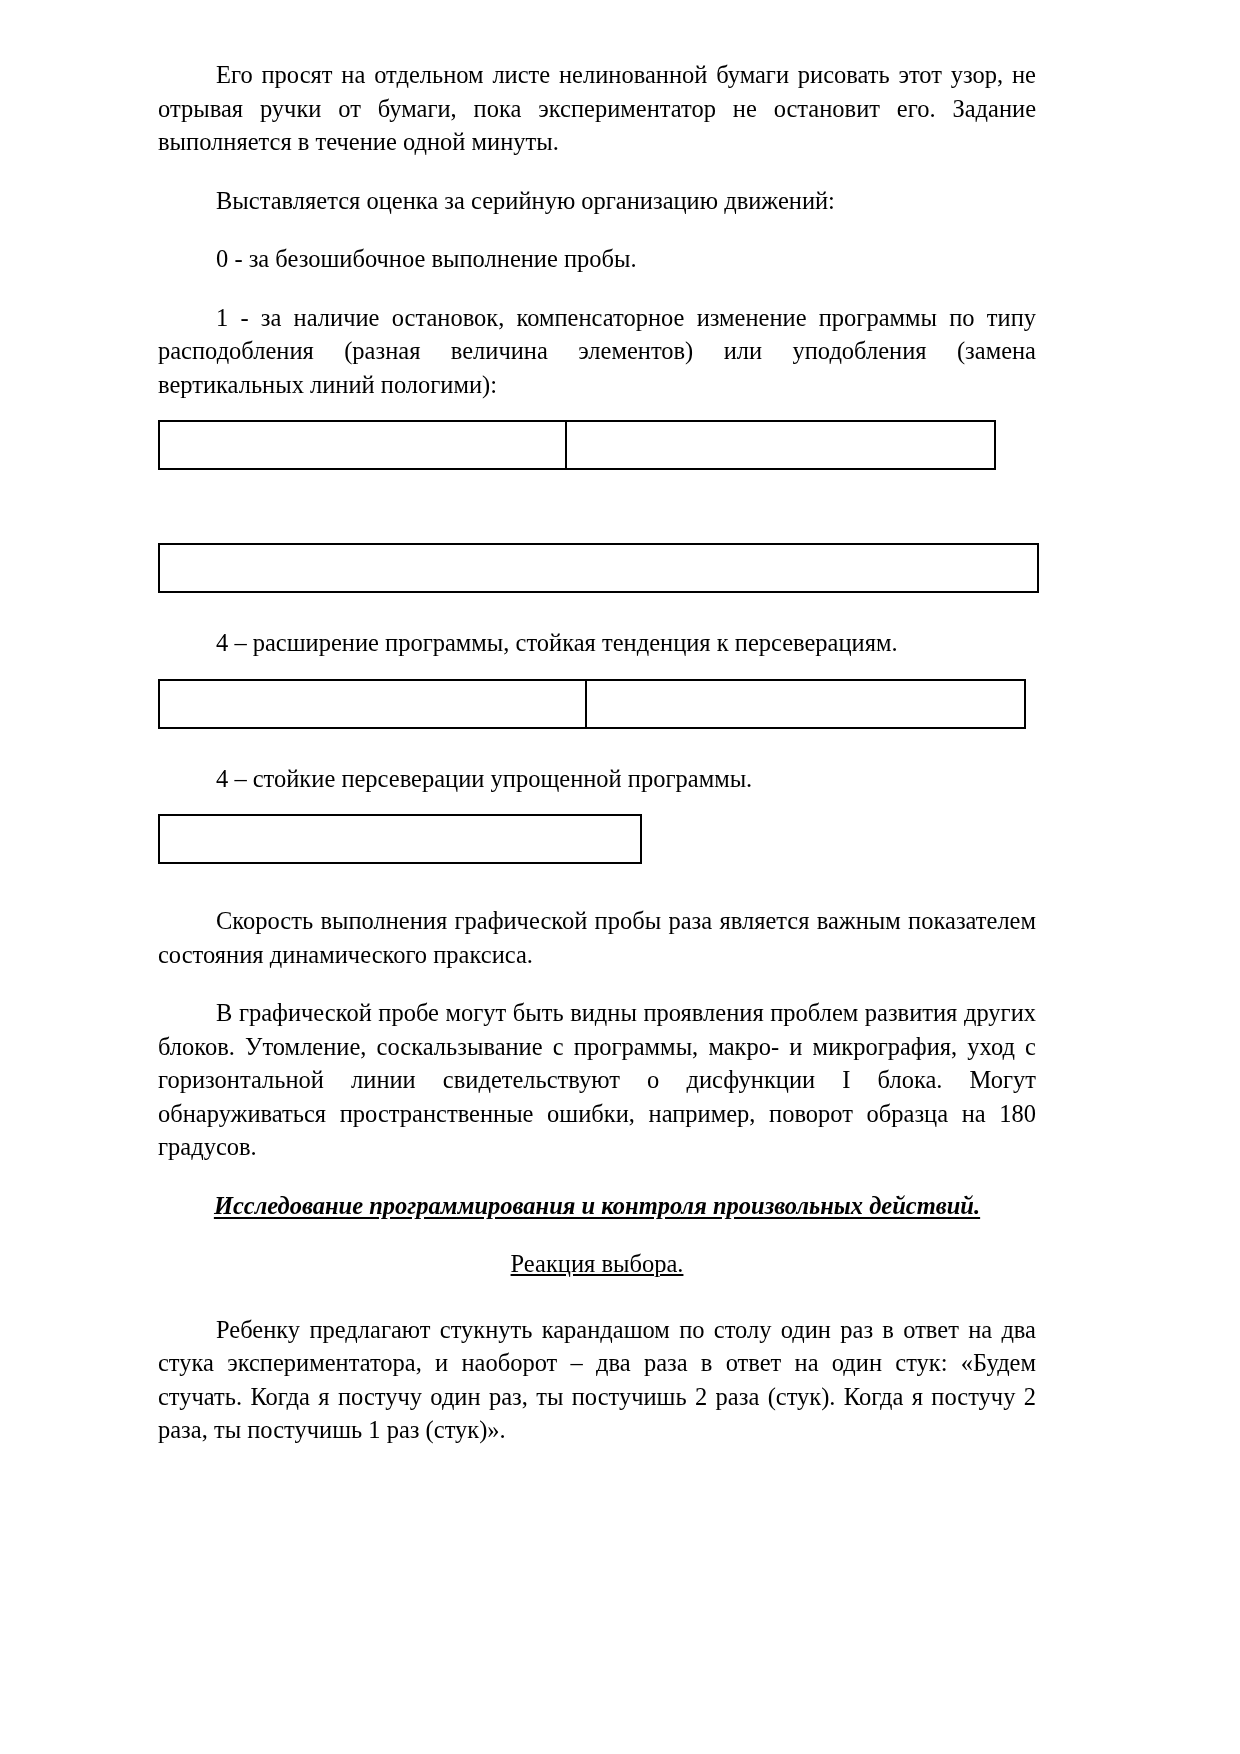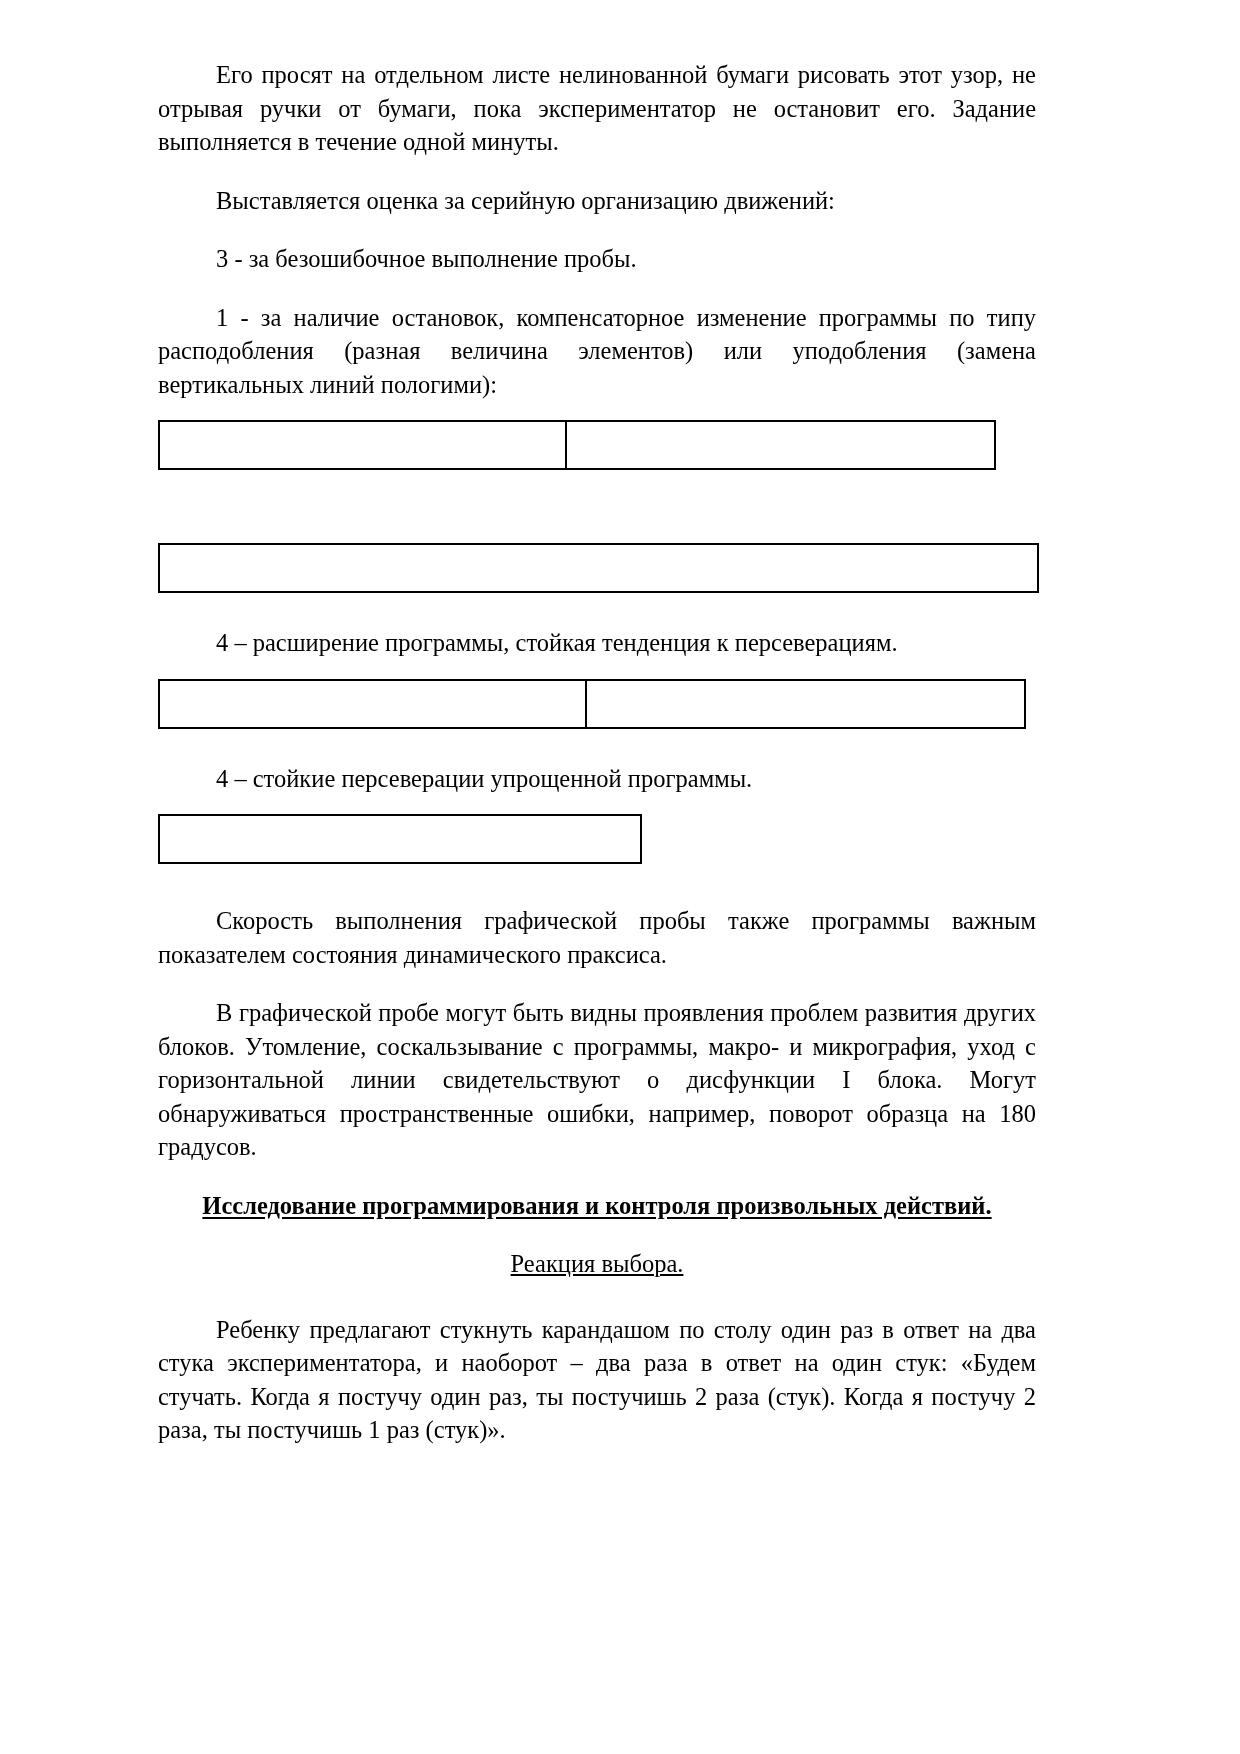--- a/index.html
+++ b/index.html
@@ -55,20 +55,21 @@
 
   .heading-center {
     font-size: 24.5px;
     line-height: 33px;
     font-weight: bold;
     text-align: center;
     text-decoration: underline;
     text-underline-offset: 3px;
     margin: 0;
     padding: 0 30px;
+    font-style: italic;
   }
   .subheading {
     font-size: 24.5px;
     line-height: 33px;
     text-align: center;
     margin: 0;
   }
   .subheading span {
     text-decoration: underline;
     text-underline-offset: 2px;
@@ -81,21 +82,21 @@
   <div class="content">
 
     <p class="para">Его просят на отдельном листе нелинованной бумаги рисовать этот узор, не отрывая ручки от бумаги, пока экспериментатор не остановит его. Задание выполняется в течение одной минуты.</p>
 
     <div class="gap-md"></div>
 
     <p class="para">Выставляется оценка за серийную организацию движений:</p>
 
     <div class="gap-md"></div>
 
-    <p class="para">3 - за безошибочное выполнение пробы.</p>
+    <p class="para">0 - за безошибочное выполнение пробы.</p>
 
     <div class="gap-md"></div>
 
     <p class="para">1 - за наличие остановок, компенсаторное изменение программы по типу расподобления (разная величина элементов) или уподобления (замена вертикальных линий пологими):</p>
 
     <div class="gap-sm"></div>
 
     <div class="tbl-wrap">
       <table class="tbl" style="width:832px">
         <tbody>
@@ -150,21 +151,21 @@
         <tbody>
             <tr>
           <td style="width:480px"></td>
         </tr>
       </tbody>
         </table>
     </div>
 
     <div class="gap-xl"></div>
 
-    <p class="para">Скорость выполнения графической пробы также программы важным показателем состояния динамического праксиса.</p>
+    <p class="para">Скорость выполнения графической пробы раза является важным показателем состояния динамического праксиса.</p>
 
     <div class="gap-md"></div>
 
     <p class="para">В графической пробе могут быть видны проявления проблем развития других блоков. Утомление, соскальзывание с программы, макро- и микрография, уход с горизонтальной линии свидетельствуют о дисфункции I блока. Могут обнаруживаться пространственные ошибки, например, поворот образца на 180 градусов.</p>
 
     <div class="gap-md"></div>
 
     <p class="heading-center">Исследование программирования и контроля произвольных действий.</p>
 
     <div class="gap-md"></div>

